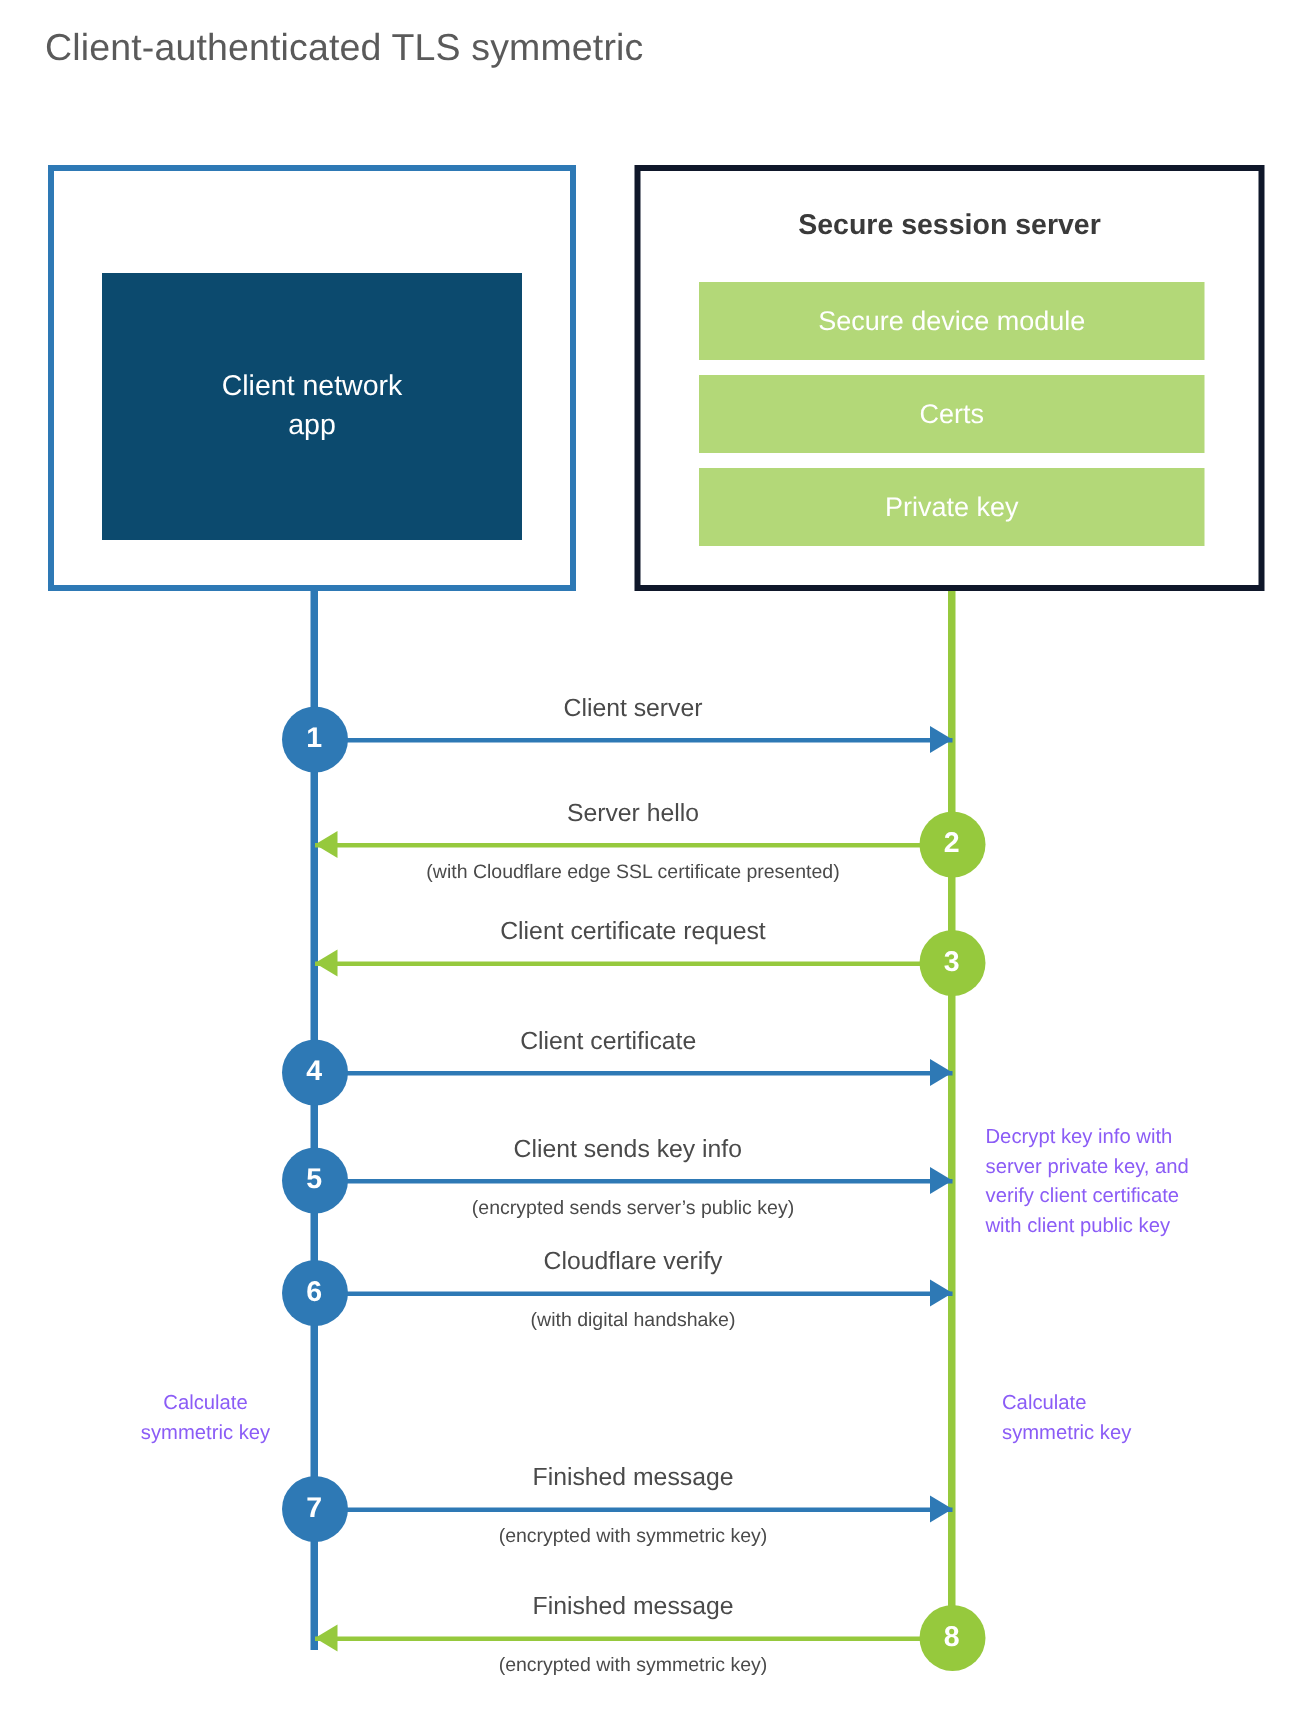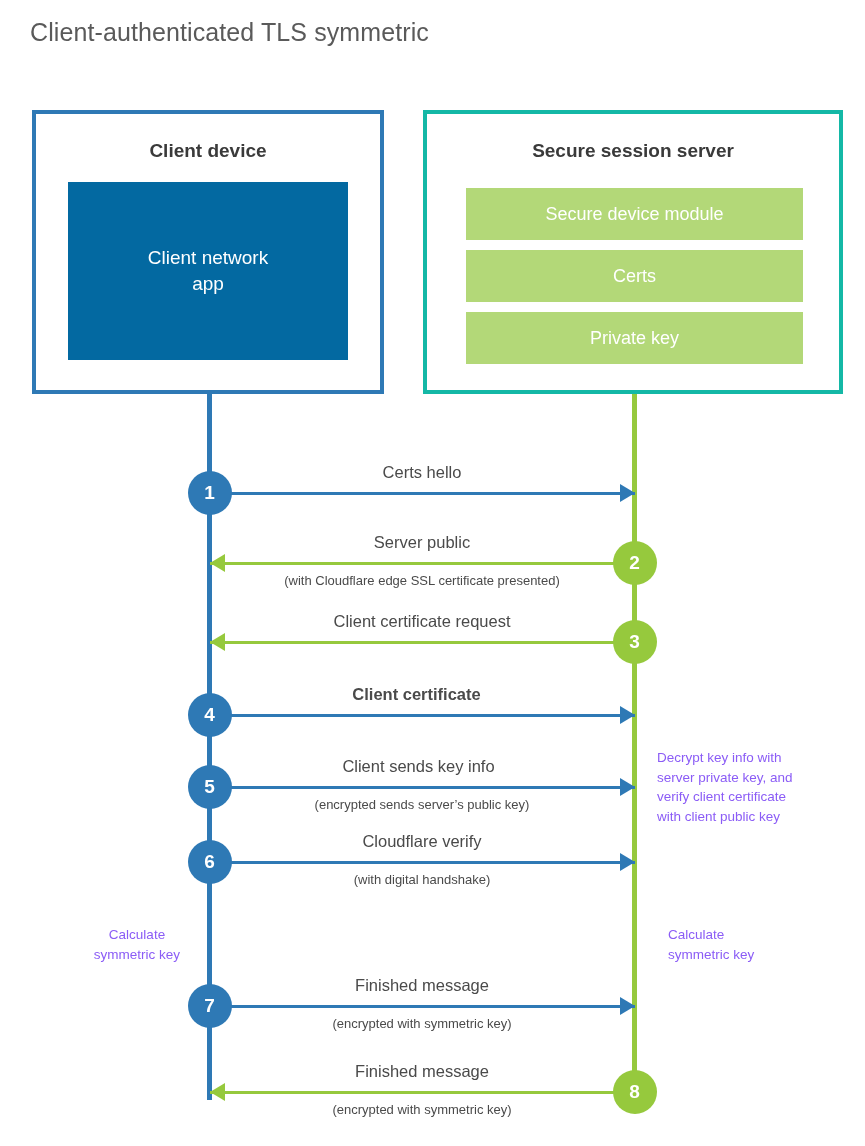--- a/index.html
+++ b/index.html
@@ -10,28 +10,28 @@
   }
   #page-title{
     position:absolute;left:30px;top:18px;
     font-size:25px;font-weight:400;color:#5a5a5a;letter-spacing:.1px;
     white-space:nowrap;
   }
 
   
   .party-box{position:absolute;background:#ffffff;box-sizing:border-box;}
   #client-box{left:32px;top:110px;width:352px;height:284px;border:4px solid #2e79b5;}
-  #server-box{left:423px;top:110px;width:420px;height:284px;border:4px solid #14b8a6;}
+  #server-box{left:423px;top:110px;width:420px;height:284px;border:4px solid #0f172a;}
   .party-title{
     position:absolute;left:0;right:0;top:26px;text-align:center;
     font-size:19px;font-weight:bold;color:#3a3a3a;
   }
   #client-app-block{
     position:absolute;left:32px;top:68px;width:280px;height:178px;
-    background:#0369a1;color:#ffffff;font-size:19px;font-weight:400;
+    background:#0c4a6e;color:#ffffff;font-size:19px;font-weight:400;
     display:flex;align-items:center;justify-content:center;text-align:center;
     line-height:1.35;
   }
   .server-bar{
     position:absolute;left:39px;width:337px;height:52px;
     background:#b3d878;color:#ffffff;font-size:18px;
     display:flex;align-items:center;justify-content:center;text-align:center;
   }
   #server-bar-0{top:74px;}
   #server-bar-1{top:136px;}
@@ -66,59 +66,58 @@
   .side-note{
     position:absolute;font-size:13.5px;line-height:1.45;color:#8b5cf6;
   }
 </style>
 </head>
 <body>
 
 <div id="page-title">Client-authenticated TLS symmetric</div>
 
 <div class="party-box" id="client-box">
-  <div class="party-title">Client device</div>
   <div id="client-app-block">Client network<br>app</div>
 </div>
 
 <div class="party-box" id="server-box">
   <div class="party-title">Secure session server</div>
   <div class="server-bar" id="server-bar-0">Secure device module</div>
   <div class="server-bar" id="server-bar-1">Certs</div>
   <div class="server-bar" id="server-bar-2">Private key</div>
 </div>
 
 <div class="lifeline" id="client-lifeline"></div>
 <div class="lifeline" id="server-lifeline"></div>
 
 <div id="steps-layer">
     <div class="step">
       <div class="arrow-line" style="left: 209.5px; width: 425px; top: 491.5px; background: rgb(46, 121, 181);"></div>
       <div class="arrow-head right" style="color: rgb(46, 121, 181); top: 484px; left: 619.5px;"></div>
       <div class="step-circle circle-blue" style="left: 187.5px; top: 471px;">1</div>
-      <div class="msg-label" style="left: 209.5px; width: 425px; top: 463px;">Certs hello</div>
+      <div class="msg-label" style="left: 209.5px; width: 425px; top: 463px;">Client server</div>
     </div>
     <div class="step">
       <div class="arrow-line" style="left: 209.5px; width: 425px; top: 561.5px; background: rgb(150, 201, 61);"></div>
       <div class="arrow-head left" style="color: rgb(150, 201, 61); top: 554px; left: 209.5px;"></div>
       <div class="step-circle circle-green" style="left: 612.5px; top: 541px;">2</div>
-      <div class="msg-label" style="left: 209.5px; width: 425px; top: 533px;">Server public</div>
+      <div class="msg-label" style="left: 209.5px; width: 425px; top: 533px;">Server hello</div>
       <div class="msg-sub" style="left: 209.5px; width: 425px; top: 573px;">(with Cloudflare edge SSL certificate presented)</div>
     </div>
     <div class="step">
       <div class="arrow-line" style="left: 209.5px; width: 425px; top: 640.5px; background: rgb(150, 201, 61);"></div>
       <div class="arrow-head left" style="color: rgb(150, 201, 61); top: 633px; left: 209.5px;"></div>
       <div class="step-circle circle-green" style="left: 612.5px; top: 620px;">3</div>
       <div class="msg-label" style="left: 209.5px; width: 425px; top: 612px;">Client certificate request</div>
     </div>
     <div class="step">
       <div class="arrow-line" style="left: 209.5px; width: 425px; top: 713.5px; background: rgb(46, 121, 181);"></div>
       <div class="arrow-head right" style="color: rgb(46, 121, 181); top: 706px; left: 619.5px;"></div>
       <div class="step-circle circle-blue" style="left: 187.5px; top: 693px;">4</div>
-      <div class="msg-label" style="left: 204px; width: 425px; top: 685px; font-weight: bold;">Client certificate</div>
+      <div class="msg-label" style="left: 193px; width: 425px; top: 685px;">Client certificate</div>
     </div>
     <div class="step">
       <div class="arrow-line" style="left: 209.5px; width: 425px; top: 785.5px; background: rgb(46, 121, 181);"></div>
       <div class="arrow-head right" style="color: rgb(46, 121, 181); top: 778px; left: 619.5px;"></div>
       <div class="step-circle circle-blue" style="left: 187.5px; top: 765px;">5</div>
       <div class="msg-label" style="left: 206px; width: 425px; top: 757px;">Client sends key info</div>
       <div class="msg-sub" style="left: 209.5px; width: 425px; top: 797px;">(encrypted sends server’s public key)</div>
     </div>
     <div class="step">
       <div class="arrow-line" style="left: 209.5px; width: 425px; top: 860.5px; background: rgb(46, 121, 181);"></div>

